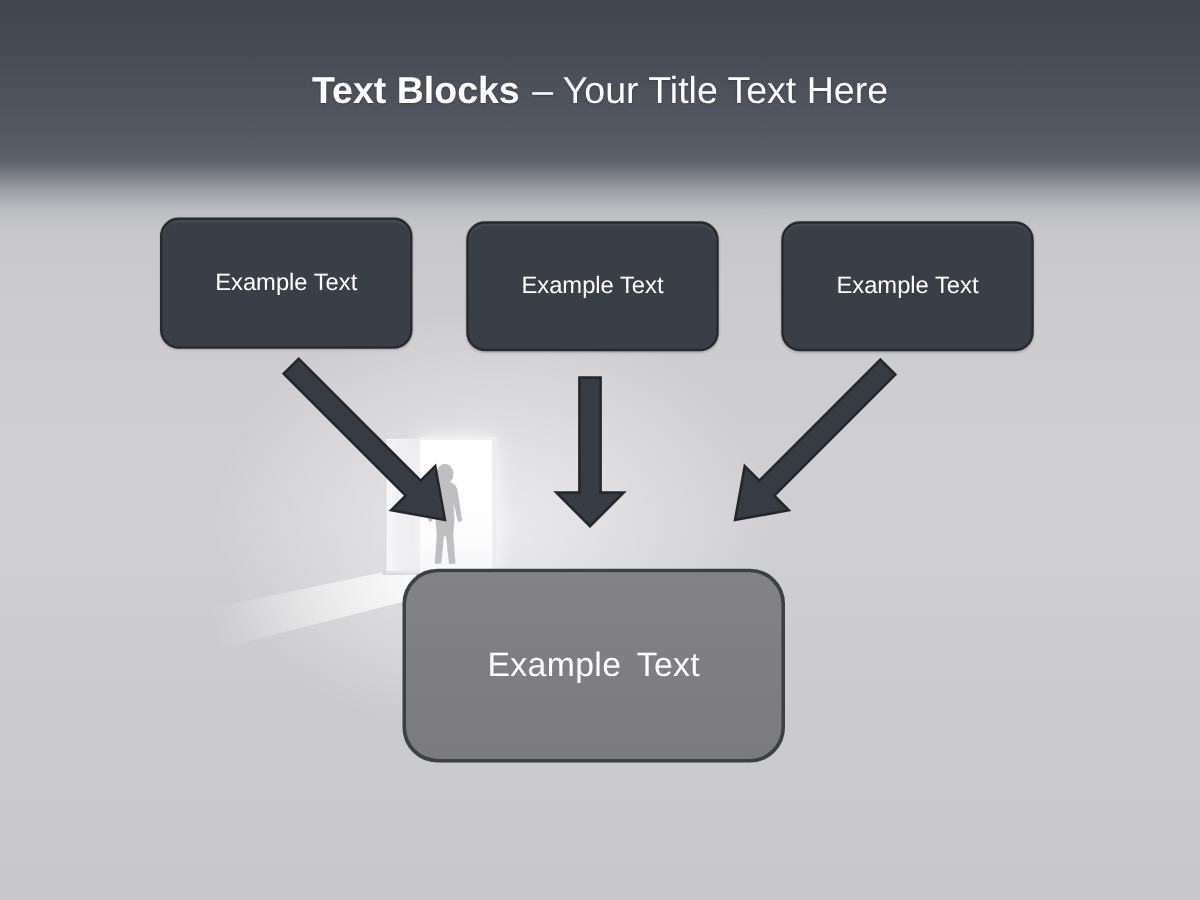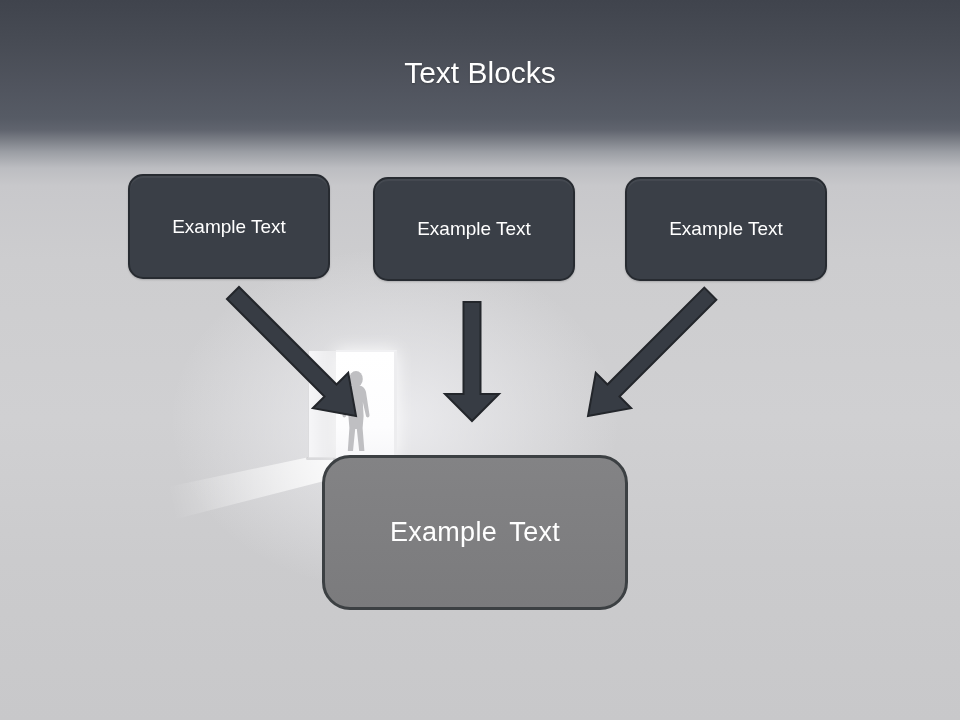--- a/index.html
+++ b/index.html
@@ -17,21 +17,21 @@
   }
 
   
   .title {
     position: absolute; left: 0; top: 52px; width: 100%;
     margin: 0;
     display: flex; justify-content: center; align-items: baseline; gap: 10px;
     color: #ffffff; font-size: 30px; line-height: 42px;
     text-shadow: 0 1px 2px rgba(0,0,0,0.25);
   }
-  .title .emph { font-weight: 400; }
+  .title .emph { font-weight: 700; }
   .title .rest { font-weight: 400; }
 
   
   .light-beam {
     position: absolute; left: 133px; top: 449px; width: 200px; height: 78px;
     background: linear-gradient(258deg, rgba(255,255,255,0.95) 5%, rgba(255,255,255,0) 80%);
     clip-path: polygon(100% 4%, 100% 38%, 6% 100%, 0% 58%);
     opacity: 0.85;
   }
   .door-scene { position: absolute; left: 296px; top: 346px; width: 110px; height: 116px; }
@@ -84,20 +84,21 @@
     color: #ffffff; font-size: 27px; letter-spacing: 0.3px; word-spacing: 5px;
   }
 </style>
 </head>
 <body>
 
 <div class="slide">
 
   <h1 class="title">
     <span class="emph">Text Blocks</span>
+    <span class="rest">– Your Title Text Here</span>
   </h1>
 
   <div class="light-beam"></div>
   <div class="door-scene">
     <div class="floor-line"></div>
     <div class="door-panel"></div>
     <div class="door-opening"></div>
     <svg class="person" viewBox="0 0 35 82" preserveAspectRatio="xMidYMid meet">
       <ellipse cx="16" cy="8" rx="6.8" ry="8"></ellipse>
       <path d="M16 14 C21.5 14 25 16.5 26 21 L29.5 44 C29.8 46.5 26.8 47.5 26 45

